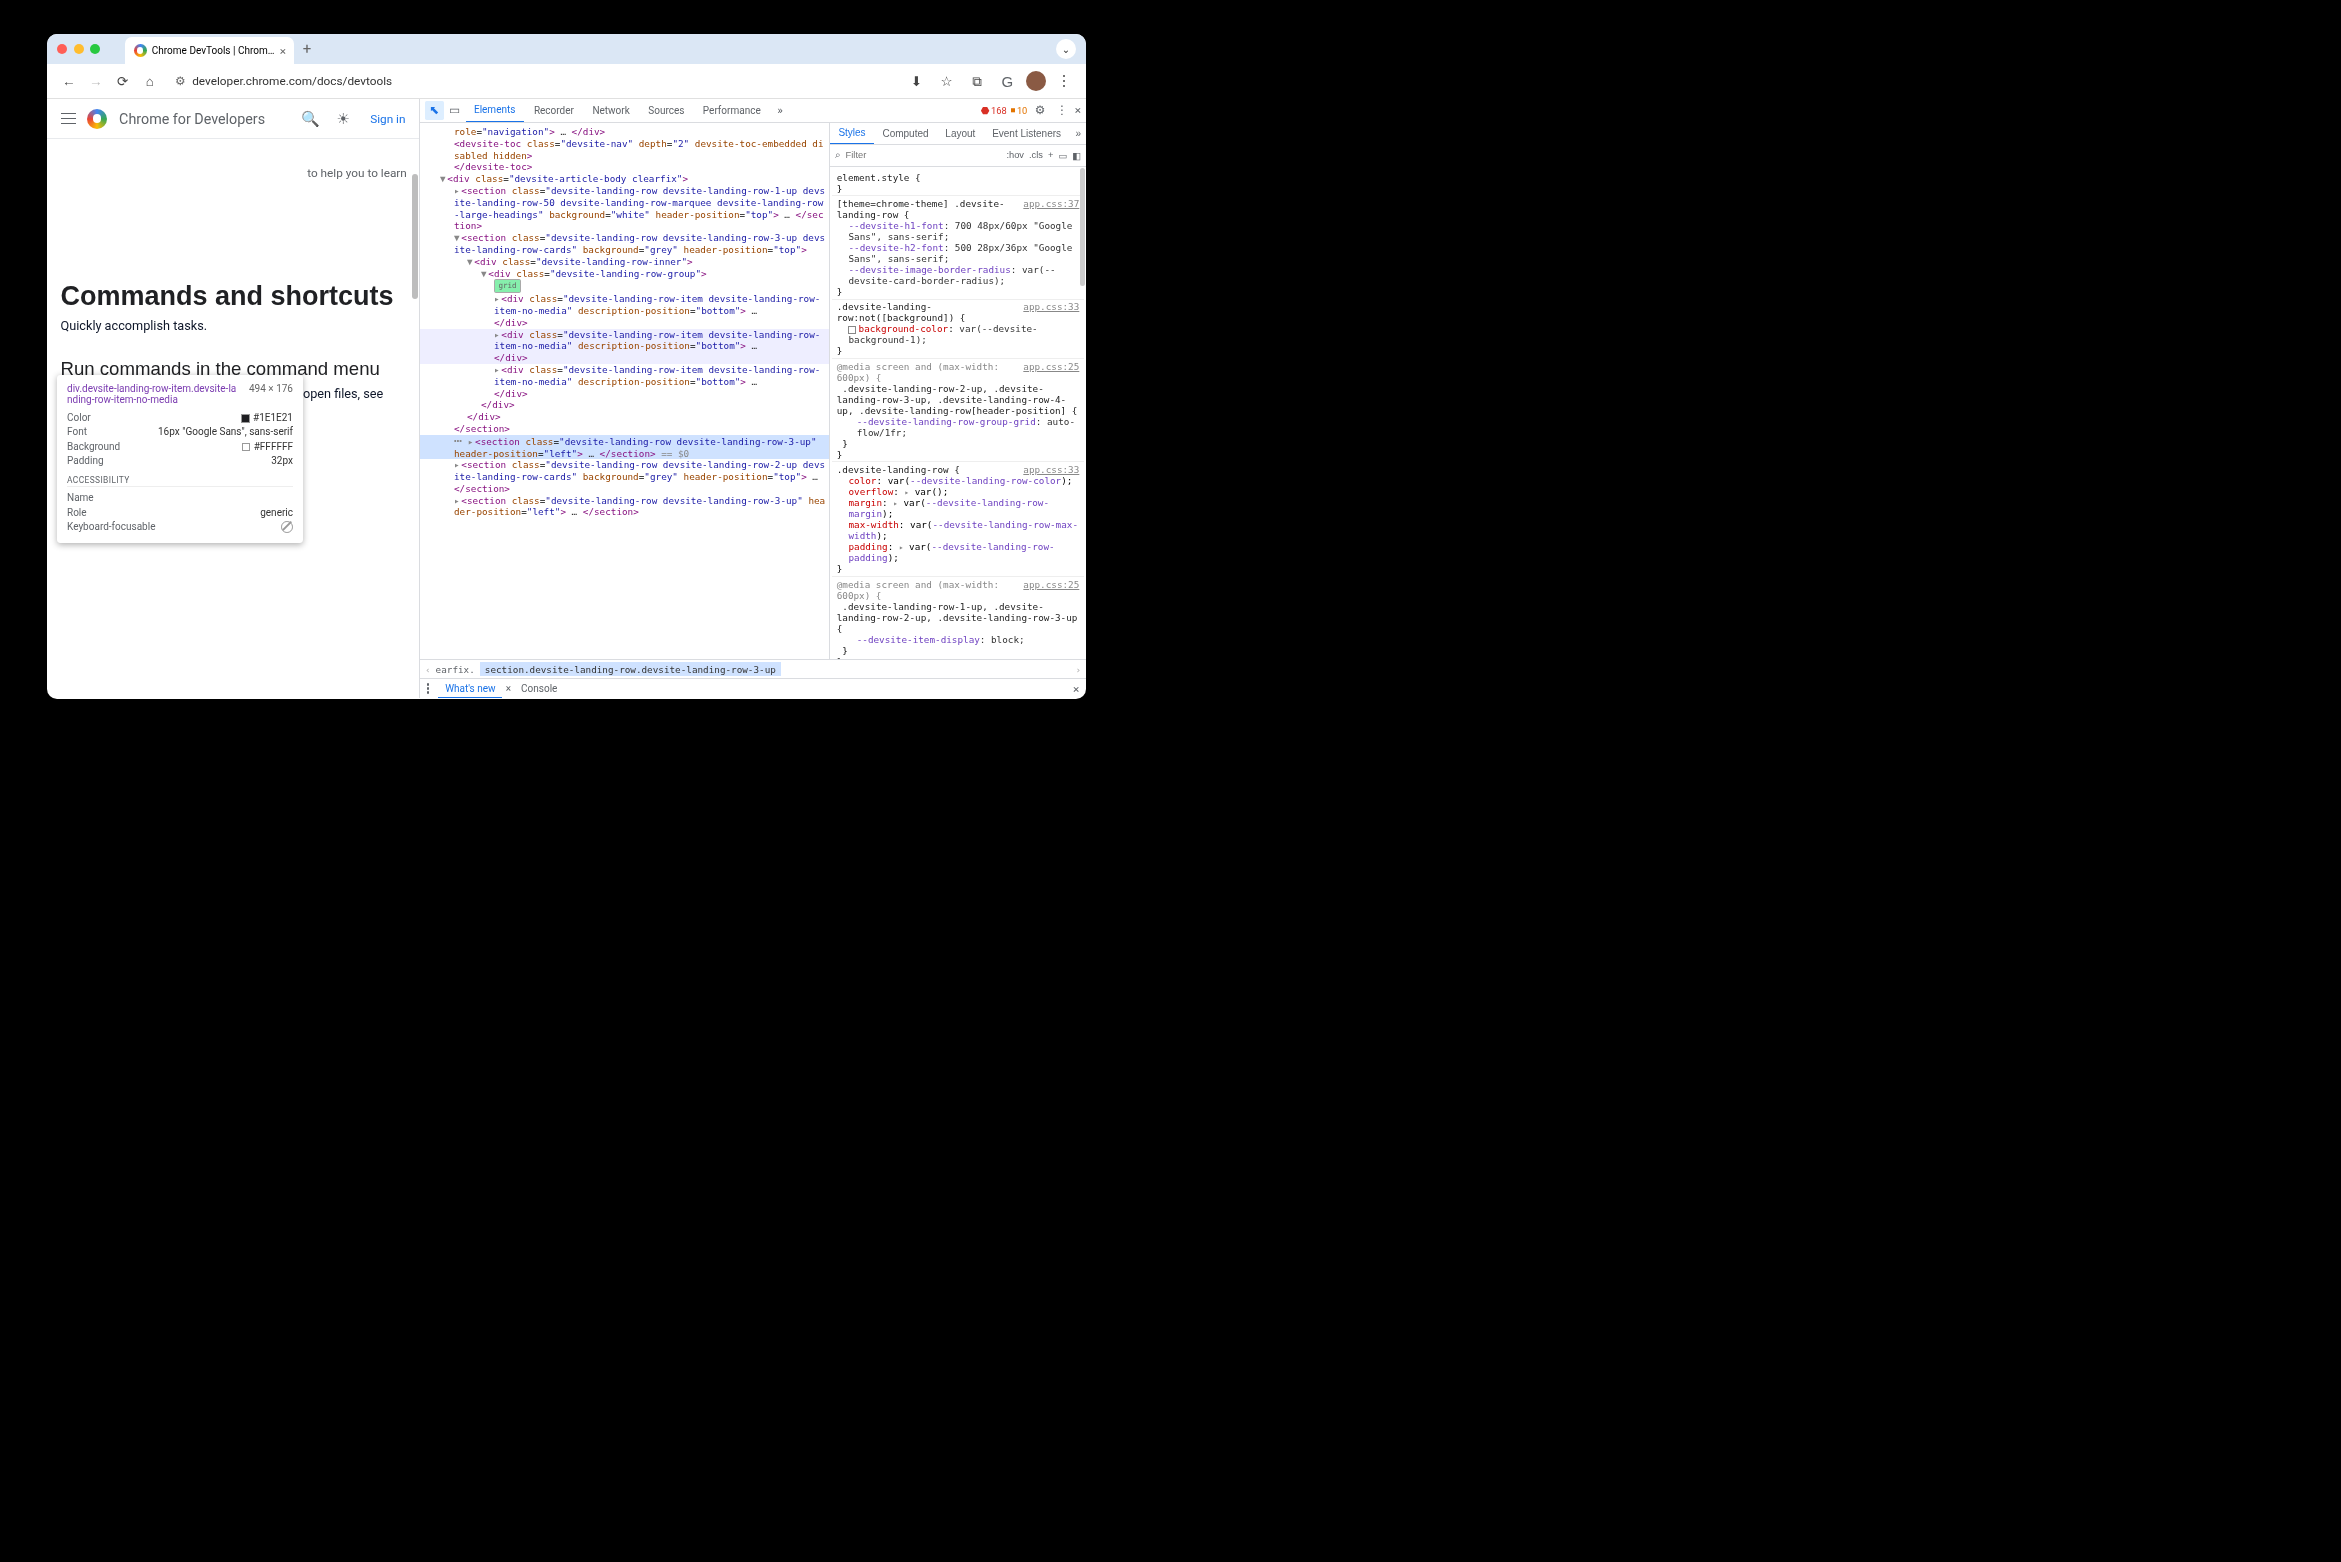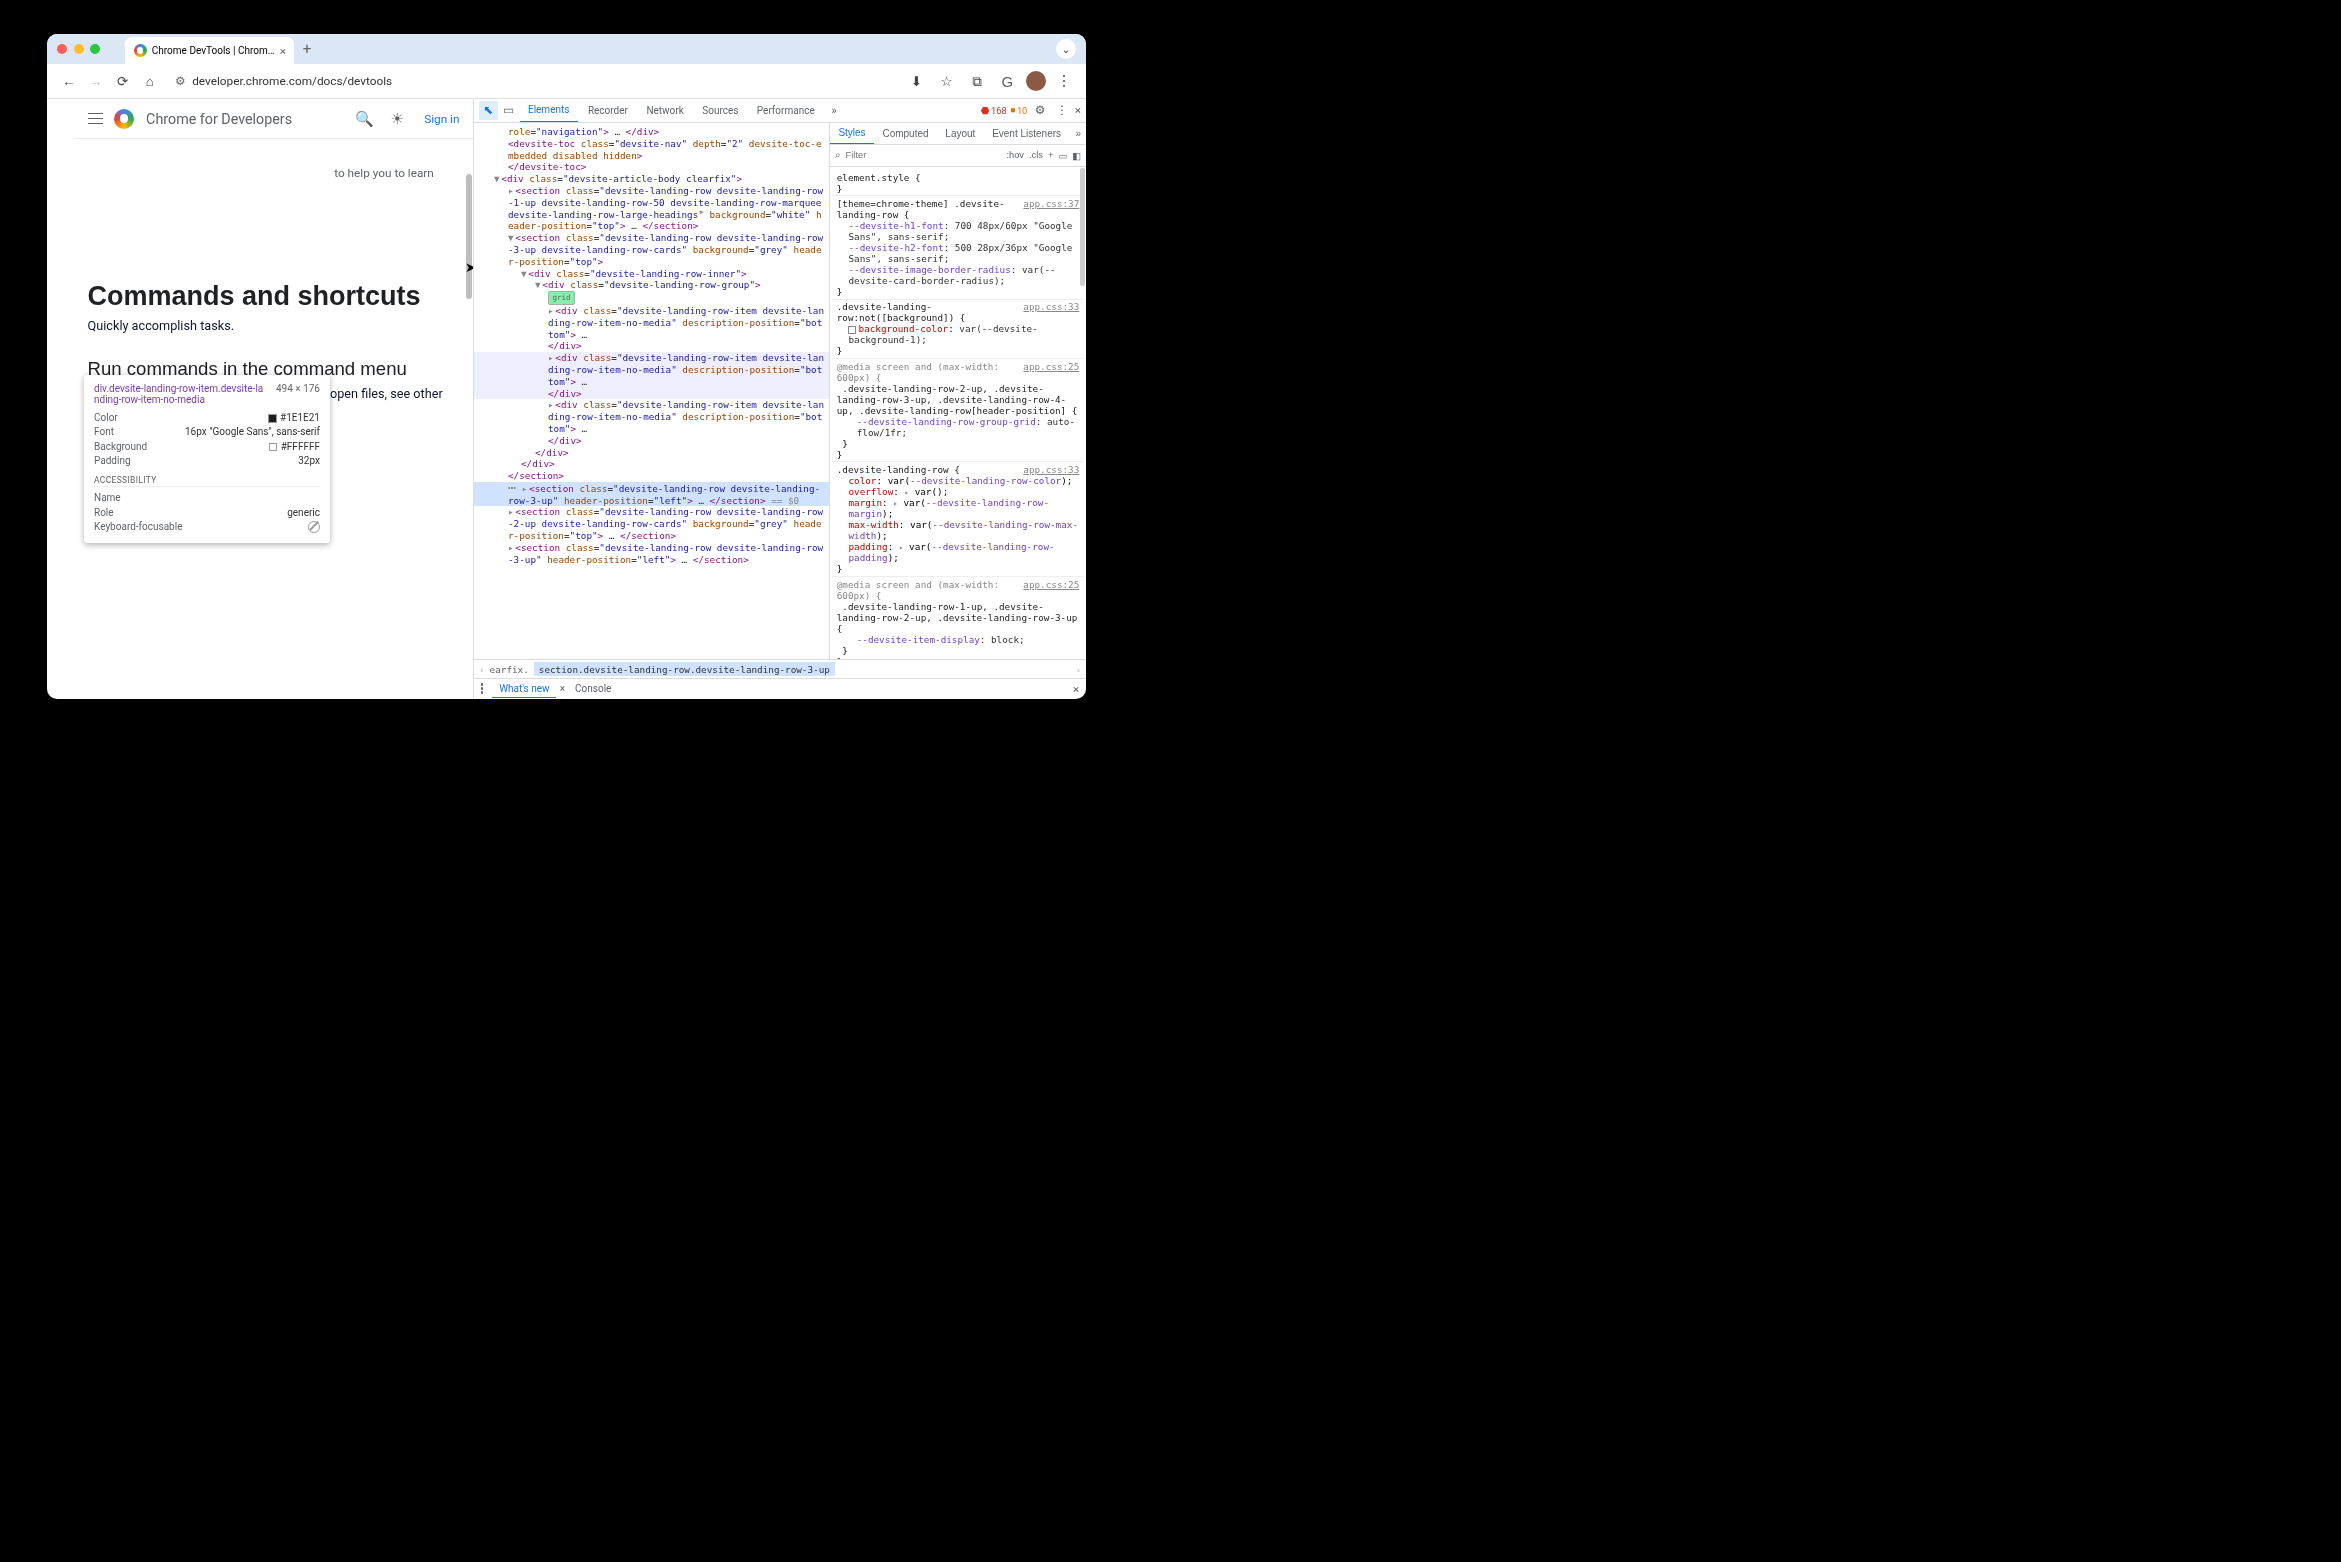--- a/index.html
+++ b/index.html
@@ -30,21 +30,21 @@
 .url-text { font-size: 11.8px; color: #333; }
 .toolbar-right { display: flex; gap: 6.7px; align-items: center; }
 .tb-icon { width: 23.6px; height: 23.6px; display: flex; align-items: center; justify-content: center; font-size: 13.5px; color: #444; cursor: pointer; border-radius: 3.4px; }
 .google-g { font-weight: 500; font-family: 'Product Sans', sans-serif; font-size: 15px; color: #5f6368; }
 .avatar { width: 20px; height: 20px; border-radius: 50%; background: #8a5a44; }
 .menu-dots { display: flex; flex-direction: column; gap: 2.5px; }
 .menu-dots span { width: 2.5px; height: 2.5px; background: #444; border-radius: 50%; }
 
 
 .main { display: flex; height: calc(100% - 66px); }
-.left-pane { width: 427px; position: relative; overflow: hidden; border-right: 0.8px solid #dadce0; padding-left: 27px; }
+.left-pane { width: 373px; position: relative; overflow: hidden; border-right: 0.8px solid #dadce0; }
 .right-pane { flex: 1; display: flex; flex-direction: column; overflow: hidden; }
 
 
 .page-header { height: 40px; display: flex; align-items: center; padding: 0 13.5px; gap: 11.8px; border-bottom: 0.8px solid #e8eaed; }
 .hamburger { display: flex; flex-direction: column; gap: 3.4px; cursor: pointer; }
 .hamburger span { width: 15px; height: 1.7px; background: #5f6368; }
 .chrome-logo { width: 20px; height: 20px; background: conic-gradient(#4285f4, #34a853, #fbbc05, #ea4335, #4285f4); border-radius: 50%; position: relative; }
 .chrome-logo::after { content: ''; position: absolute; inset: 5.9px; background: #fff; border-radius: 50%; }
 .brand { font-size: 14.3px; color: #5f6368; flex: 1; }
 .header-icon { font-size: 15px; color: #5f6368; cursor: pointer; margin-right: 5px; }

